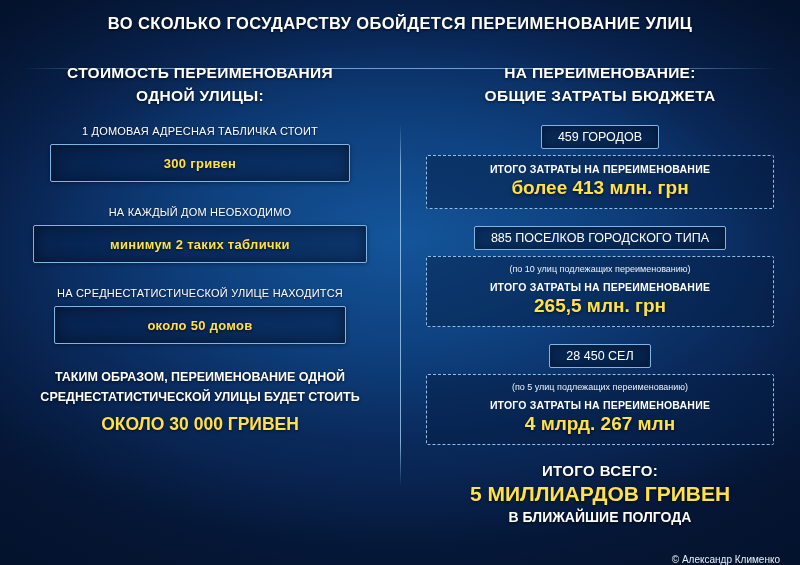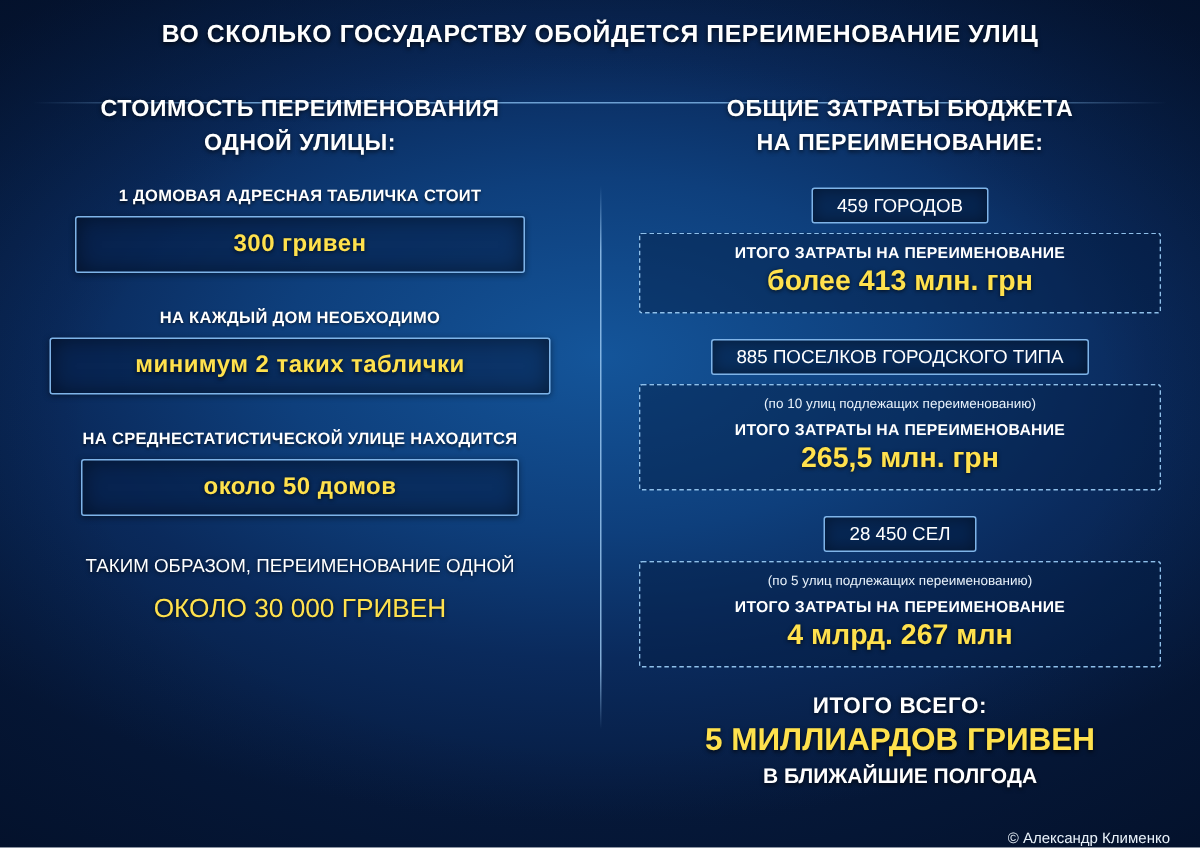--- a/index.html
+++ b/index.html
@@ -81,49 +81,49 @@
     font-size: 15.5px;
     font-weight: bold;
     line-height: 1.45;
     letter-spacing: 0.3px;
     margin: 6px 0 18px 0;
     text-shadow: 0 1px 3px rgba(0,0,0,0.65);
   }
 
   .caption {
     font-size: 11px;
-    font-weight: bold;
+    font-weight: normal;
     letter-spacing: 0.2px;
     margin-bottom: 7px;
     text-shadow: 0 1px 2px rgba(0,0,0,0.6);
   }
 
   .value-box {
     border: 1px solid #7fb4e8;
     background: rgba(5, 30, 70, 0.55);
     border-radius: 2px;
     padding: 9px 6px;
     margin: 0 auto 24px auto;
     box-shadow: inset 0 0 14px rgba(0,0,0,0.45), 0 1px 4px rgba(0,0,0,0.4);
   }
   .value-box .value {
-    font-size: 16px;
+    font-size: 13px;
     font-weight: bold;
     color: #ffe14d;
     text-shadow: 0 1px 3px rgba(0,0,0,0.75);
     letter-spacing: 0.3px;
   }
   .value-box.w1 { width: 82%; }
   .value-box.w2 { width: 92%; }
   .value-box.w3 { width: 80%; }
 
   .summary {
     margin-top: 10px;
     font-size: 12.5px;
-    font-weight: normal;
+    font-weight: bold;
     line-height: 1.55;
     text-shadow: 0 1px 3px rgba(0,0,0,0.7);
     text-align: center;
   }
   .summary .big {
     display: block;
     margin-top: 4px;
     font-size: 17.5px;
     color: #ffe14d;
   }
@@ -233,28 +233,29 @@
 
       <div>
         <div class="caption">НА СРЕДНЕСТАТИСТИЧЕСКОЙ УЛИЦЕ НАХОДИТСЯ</div>
         <div class="value-box w3">
           <span class="value">около 50 домов</span>
         </div>
       </div>
 
       <div class="summary">
         <div>ТАКИМ ОБРАЗОМ, ПЕРЕИМЕНОВАНИЕ ОДНОЙ</div>
+        <div>СРЕДНЕСТАТИСТИЧЕСКОЙ УЛИЦЫ БУДЕТ СТОИТЬ</div>
         <span class="big">ОКОЛО 30 000 ГРИВЕН</span>
       </div>
     </div>
 
     <div class="col">
       <div class="col-title">
+        <div>НА ПЕРЕИМЕНОВАНИЕ:</div>
         <div>ОБЩИЕ ЗАТРАТЫ БЮДЖЕТА</div>
-        <div>НА ПЕРЕИМЕНОВАНИЕ:</div>
       </div>
 
       <div>
         <div class="pill">459 ГОРОДОВ</div>
         <div class="dash-box">
           <div class="label">ИТОГО ЗАТРАТЫ НА ПЕРЕИМЕНОВАНИЕ</div>
           <div class="amount">более 413 млн. грн</div>
         </div>
       </div>
 

